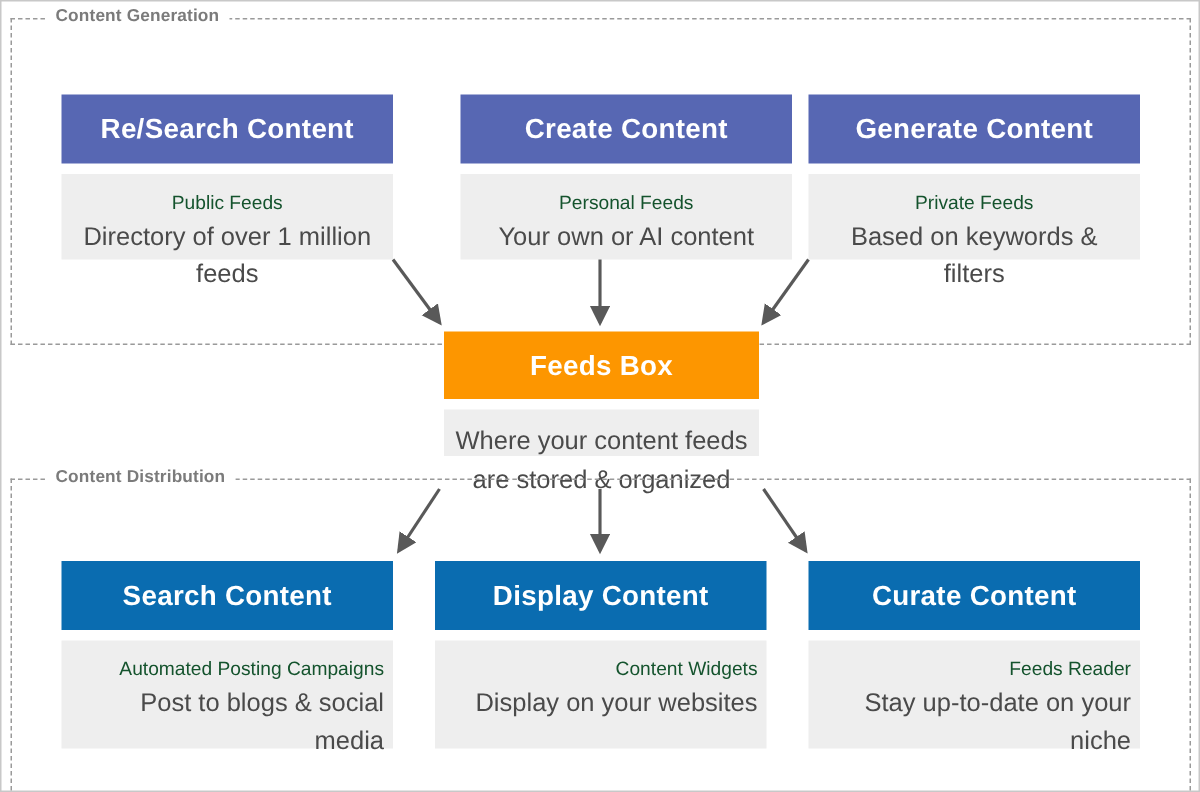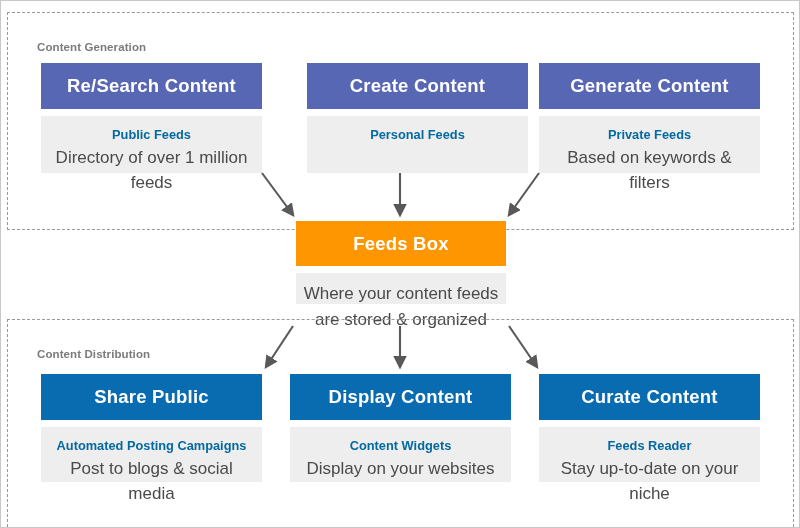--- a/index.html
+++ b/index.html
@@ -29,21 +29,20 @@
     position: absolute;
     top: -8px;
     left: 22px;
     background: #ffffff;
     padding: 0 7px;
     font-size: 11.5px;
     font-weight: bold;
     color: #7b7b7b;
     letter-spacing: .1px;
     white-space: nowrap;
-    margin-top: 36px;
   }
 
   
   .card { position: absolute; }
   .card-head {
     height: 46px;
     display: flex;
     align-items: center;
     justify-content: center;
     color: #ffffff;
@@ -54,23 +53,23 @@
   .card-body {
     margin-top: 7px;
     background: #eeeeee;
     padding: 9px 6px 10px;
     text-align: center;
     color: #3d3d3d;
   }
   .card-body .b-title {
     display: block;
     font-size: 12.8px;
-    font-weight: bold;
+    font-weight: normal;
     line-height: 1.55;
-    color: #0369a1;
+    color: #14532d;
   }
   .card-body .b-sub {
     display: block;
     font-size: 17px;
     line-height: 1.5;
     color: #4a4a4a;
   }
 
   .purple .card-head { background: #5767b3; }
   .blue   .card-head { background: #0a6cb0; }
@@ -84,21 +83,21 @@
 
   
   #card-feedsbox { left: 295px; top: 220px; width: 210px; }
   #card-feedsbox .card-head { height: 45px; }
   #card-feedsbox .card-body { height: 31px; padding-top: 8px; }
 
   
   #card-share   { left: 40px;  top: 373px; width: 221px; }
   #card-display { left: 289px; top: 373px; width: 221px; }
   #card-curate  { left: 538px; top: 373px; width: 221px; }
-  .bottom-row .card-body { height: 55px; }
+  .bottom-row .card-body { height: 72px; text-align: right; }
 
   
   #arrows {
     position: absolute; left: 0; top: 0;
     width: 798px; height: 526px;
     pointer-events: none;
   }
 </style>
 </head>
 <body>
@@ -114,20 +113,21 @@
     <div class="card-body">
       <span class="b-title">Public Feeds</span>
       <span class="b-sub">Directory of over 1 million feeds</span>
     </div>
   </div>
 
   <div class="card purple top-row" id="card-create">
     <div class="card-head">Create Content</div>
     <div class="card-body">
       <span class="b-title">Personal Feeds</span>
+      <span class="b-sub">Your own or AI content</span>
     </div>
   </div>
 
   <div class="card purple top-row" id="card-generate">
     <div class="card-head">Generate Content</div>
     <div class="card-body">
       <span class="b-title">Private Feeds</span>
       <span class="b-sub">Based on keywords &amp; filters</span>
     </div>
   </div>
@@ -138,21 +138,21 @@
       <span class="b-sub">Where your content feeds</span>
       <span class="b-sub">are stored &amp; organized</span>
     </div>
   </div>
 
   <div class="group" id="group-distribution">
     <span class="group-label">Content Distribution</span>
   </div>
 
   <div class="card blue bottom-row" id="card-share">
-    <div class="card-head">Share Public</div>
+    <div class="card-head">Search Content</div>
     <div class="card-body">
       <span class="b-title">Automated Posting Campaigns</span>
       <span class="b-sub">Post to blogs &amp; social media</span>
     </div>
   </div>
 
   <div class="card blue bottom-row" id="card-display">
     <div class="card-head">Display Content</div>
     <div class="card-body">
       <span class="b-title">Content Widgets</span>

